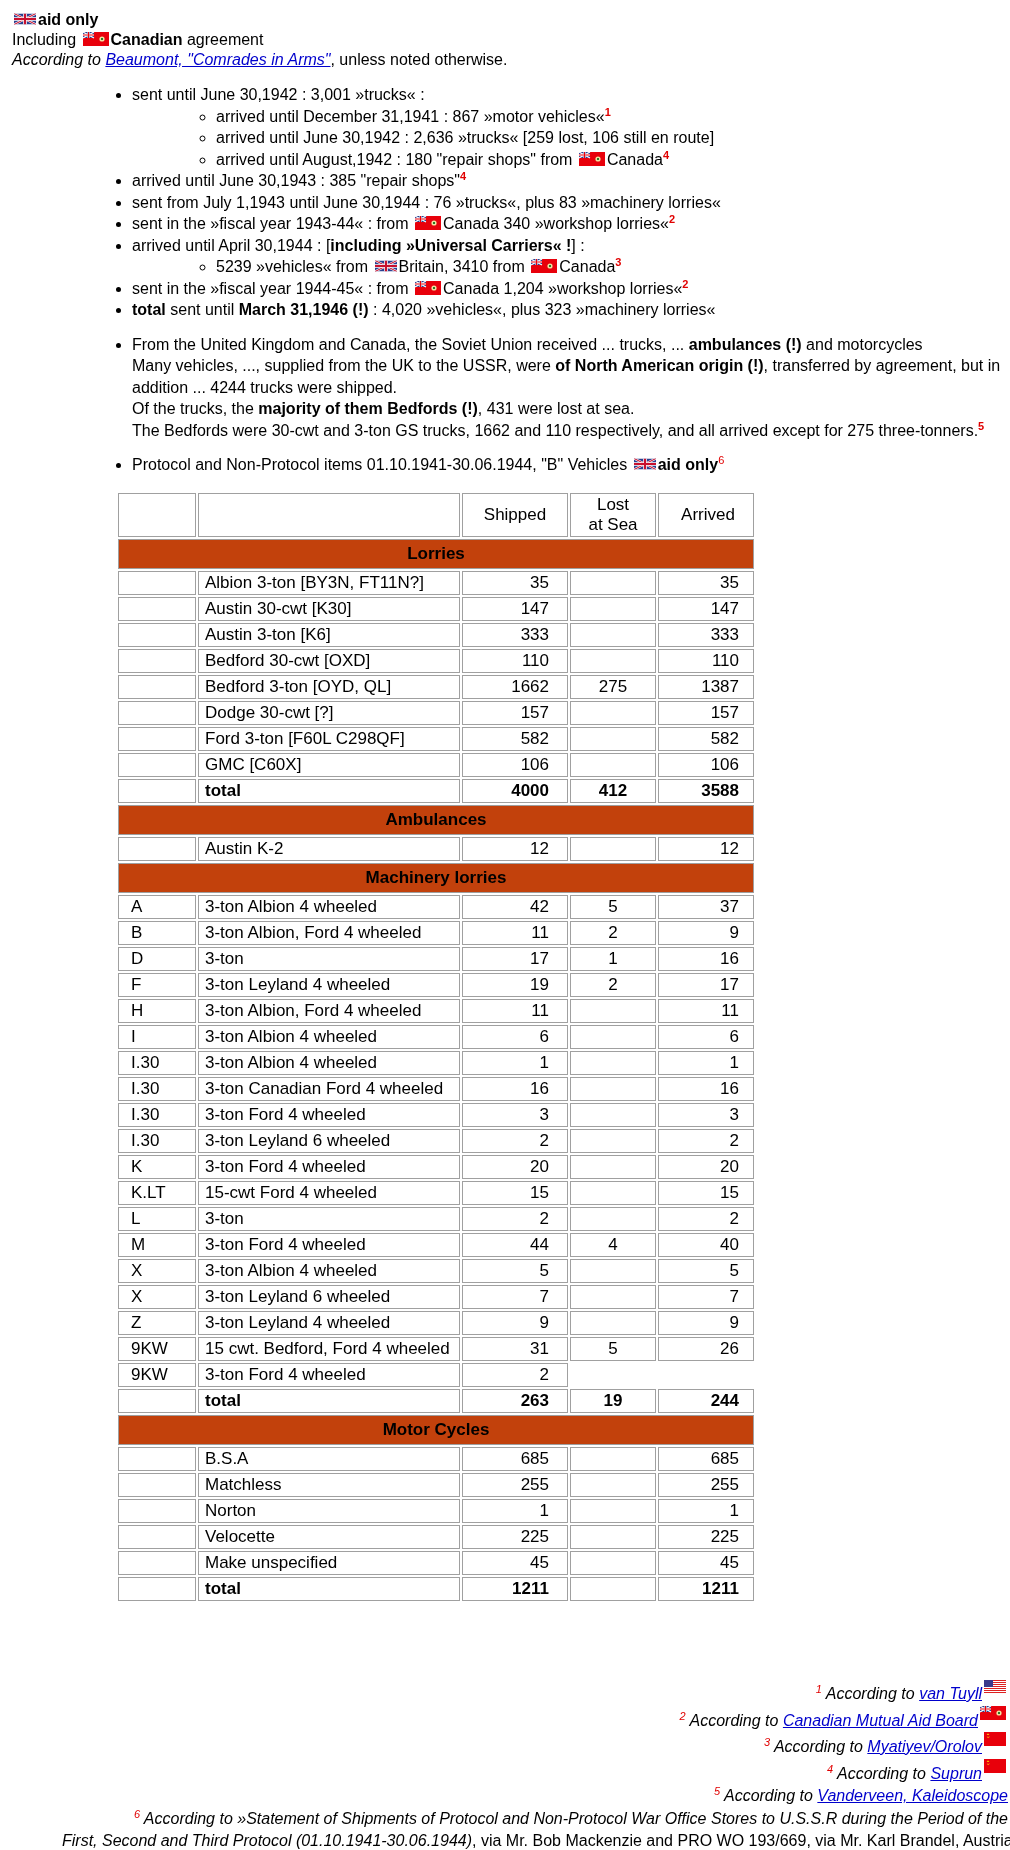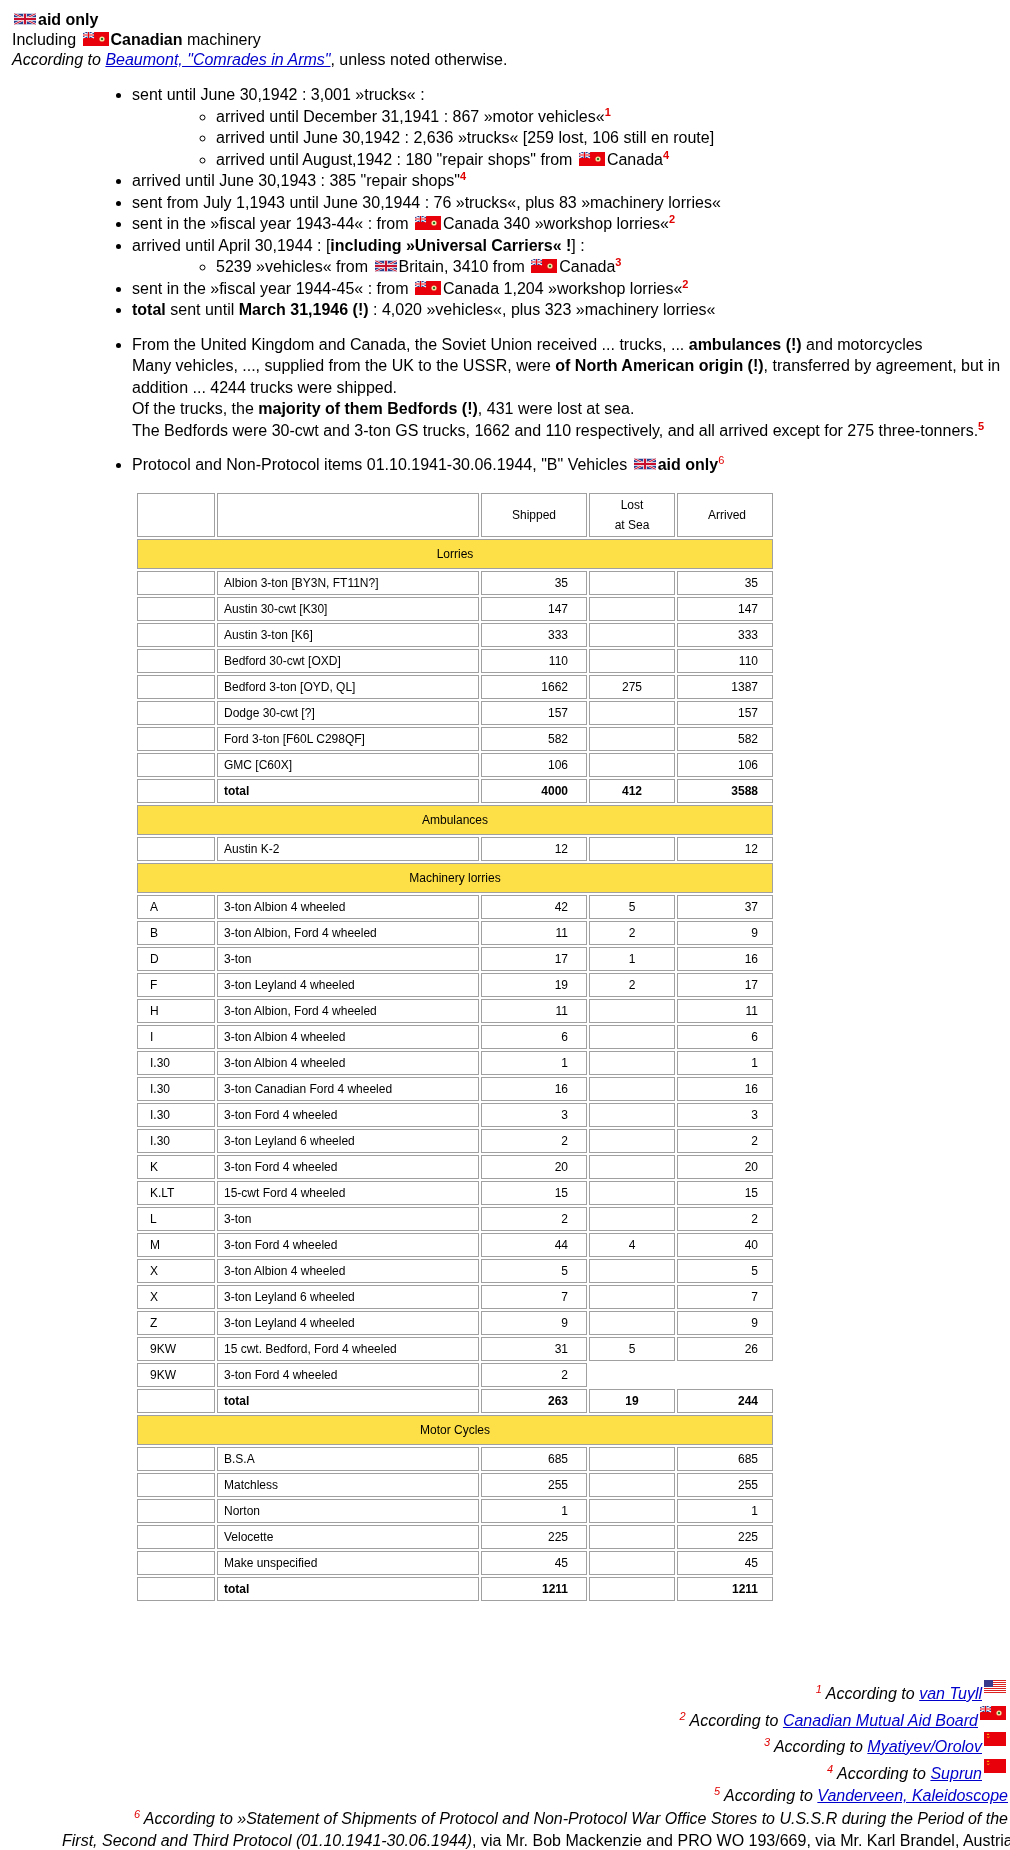--- a/index.html
+++ b/index.html
@@ -17,37 +17,37 @@
   .flag svg { display: block; }
 
   ul.main { position: absolute; left: 112px; top: 84px; margin: 0; padding: 0 0 0 20px; list-style: disc; width: 890px; }
   ul.main > li { line-height: 21.5px; }
   ul.sub { list-style: circle; margin: 0; padding-left: 84px; }
   ul.sub > li { line-height: 21.5px; }
   .para { margin-top: 13px; line-height: 20px; }
   .para2 { margin-top: 13px; }
 
   table.veh {
-    position: absolute; left: 135px; top: 491px;
+    position: absolute; left: 116px; top: 491px;
     border-collapse: separate; border-spacing: 2px;
-    font-size: 12px;
+    font-size: 17px;
   }
   table.veh td {
     border: 1px solid #a0a0a0; height: 20px; padding: 1px 4px;
   }
   table.veh td.c0 { width: 60px; padding-left: 12px; }
   table.veh td.c1 { width: 250px; padding-left: 6px; }
   table.veh td.c2 { width: 82px; text-align: right; padding-right: 18px; }
   table.veh td.c3 { width: 76px; text-align: center; }
   table.veh td.c4 { width: 76px; text-align: right; padding-right: 14px; }
   table.veh tr.head td { height: 40px; line-height: 20px; }
   table.veh tr.head td.c2 { text-align: center; padding-right: 4px; }
   table.veh tr.head td.c4 { text-align: center; padding-right: 0; }
   table.veh td.section {
-    background: #fde047; text-align: center; font-weight: normal; height: 26px;
+    background: #c2410c; text-align: center; font-weight: bold; height: 26px;
   }
   table.veh tr.total td { font-weight: bold; }
   table.veh td.noborder { border: none; }
 
   .notes { position: absolute; left: 58px; top: 1680px; line-height: 22.5px; font-style: italic; width: 950px; }
   .notes .n { white-space: nowrap; text-align: right; }
   .notes .nl { font-style: normal; }
 </style>
 </head>
 <body>
@@ -75,21 +75,21 @@
   <svg width="26" height="14" viewBox="0 0 26 14">
           <rect width="26" height="14" fill="#e8000b"></rect>
           <rect width="11" height="6" fill="#2a3f8f"></rect>
           <path d="M0,0 11,6 M11,0 0,6" stroke="#fff" stroke-width="1.2"></path>
           <path d="M5.5,0v6M0,3h11" stroke="#fff" stroke-width="2"></path>
           <path d="M5.5,0v6M0,3h11" stroke="#e8000b" stroke-width="1"></path>
           <circle cx="19" cy="7" r="2.6" fill="#f0e0a0"></circle>
           <rect x="18" y="6" width="2" height="2" fill="#2a7a2a"></rect>
         </svg>
 </span><b>Canadian</b>
-    <span>machinery</span>
+    <span>agreement</span>
   </div>
   <div>
     <span class="it">According to</span>
     <a href="#" class="it">Beaumont, "Comrades in Arms"</a><span>, unless noted otherwise.</span>
   </div>
 </div>
 
 <ul class="main">
   <li>
     <span>sent until June 30,1942 : 3,001 »trucks« :</span>

